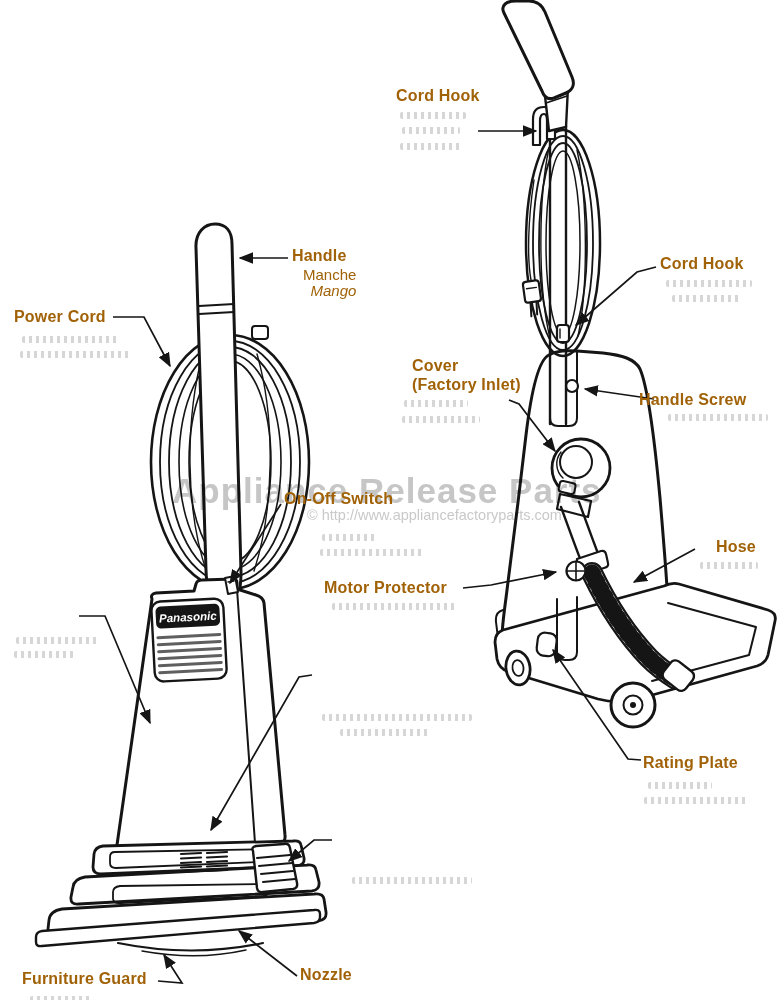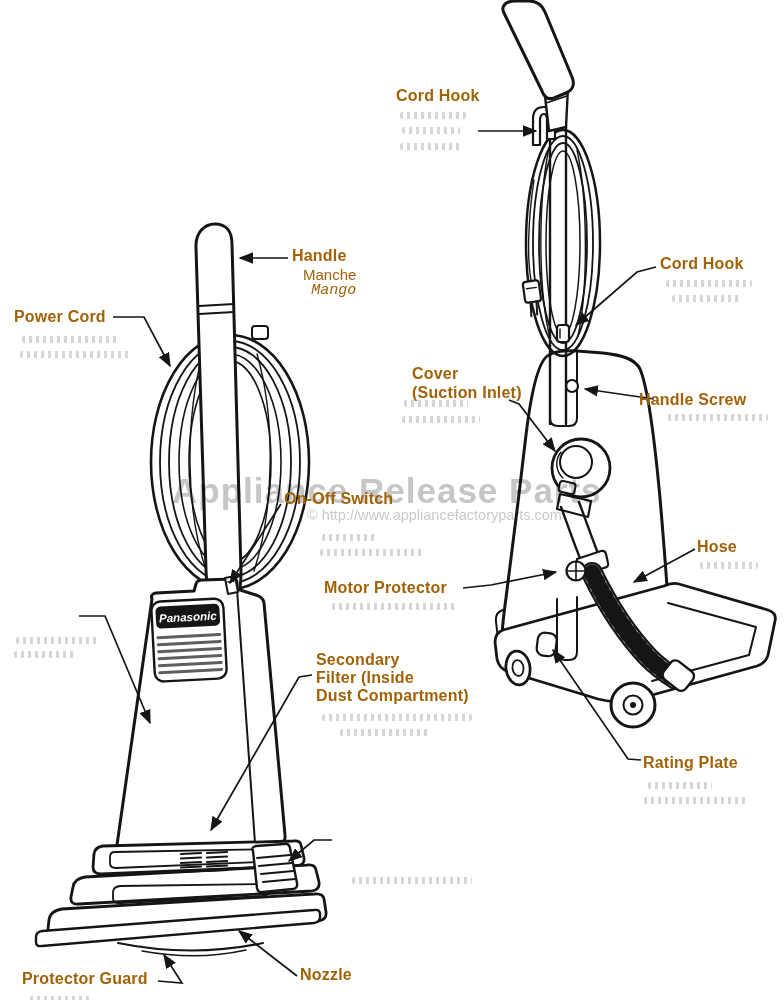--- a/index.html
+++ b/index.html
@@ -3,24 +3,24 @@
 <meta charset="utf-8">
 <style>
   html,body{margin:0;padding:0;background:#ffffff;}
   .stage{position:relative;width:784px;height:1000px;background:#ffffff;overflow:hidden;
          font-family:"Liberation Sans",sans-serif;color:#0d0d0d;}
   .stage svg{position:absolute;left:0;top:0;z-index:1;}
   
   .label{position:absolute;z-index:3;font-weight:700;font-size:16px;line-height:1.13;
          white-space:nowrap;color:#a16207;letter-spacing:.2px;}
   .label .sub{font-weight:400;font-size:15px;line-height:16px;padding-left:11px;letter-spacing:0;text-align:right;}
-  .label .italic{font-style:italic;font-family:Liberation Mono, monospace;}
+  .label .italic{font-style:italic;}
   .lh22{line-height:22px;font-size:16.5px;}
   .lh18{line-height:18px;}
-  .lh19{line-height:19px;margin-top:8px;}
+  .lh19{line-height:19px;}
   
   .watermark{position:absolute;inset:0;z-index:2;mix-blend-mode:multiply;pointer-events:none;}
   .wm-title{position:absolute;left:172px;top:471px;font-size:35px;font-weight:700;
             color:#c6c6c6;letter-spacing:1px;white-space:nowrap;}
   .wm-sub{position:absolute;left:307px;top:507px;font-size:14.5px;font-weight:400;
           color:#c9c9c9;white-space:nowrap;}
   
   .ghost{position:absolute;z-index:1;height:7px;opacity:.42;filter:blur(.7px);border-radius:2px;
          background:repeating-linear-gradient(90deg,#9e9e9e 0 3px,transparent 3px 7px);}
 </style>
@@ -266,38 +266,33 @@
     <div class="sub" style="margin-top:2px">Manche</div>
     <div class="sub italic">Mango</div>
   </div>
 
   <div class="label" style="left:14px;top:308px">Power Cord</div>
 
   <div class="label" style="left:660px;top:255px">Cord Hook</div>
 
   <div class="label lh19" style="left:412px;top:356px">
     <div>Cover</div>
-    <div>(Suction Inlet)</div>
+    <div>(Factory Inlet)</div>
   </div>
 
   <div class="label" style="left:639px;top:391px">Handle Screw</div>
 
   <div class="label" style="left:284px;top:490px">On-Off Switch</div>
 
 
   <div class="label" style="left:324px;top:579px">Motor Protector</div>
 
-  <div class="label" style="left:697px;top:538px">Hose</div>
-
-  <div class="label lh18" style="left:316px;top:651px">
-    <div>Secondary</div>
-    <div>Filter (Inside</div>
-    <div>Dust Compartment)</div>
-  </div>
+  <div class="label" style="left:716px;top:538px">Hose</div>
+
 
   <div class="label" style="left:643px;top:754px">Rating Plate</div>
 
 
-  <div class="label" style="left:22px;top:970px">Protector Guard</div>
+  <div class="label" style="left:22px;top:970px">Furniture Guard</div>
 
   <div class="label" style="left:300px;top:966px">Nozzle</div>
 
 </div>
 
 </body></html>

